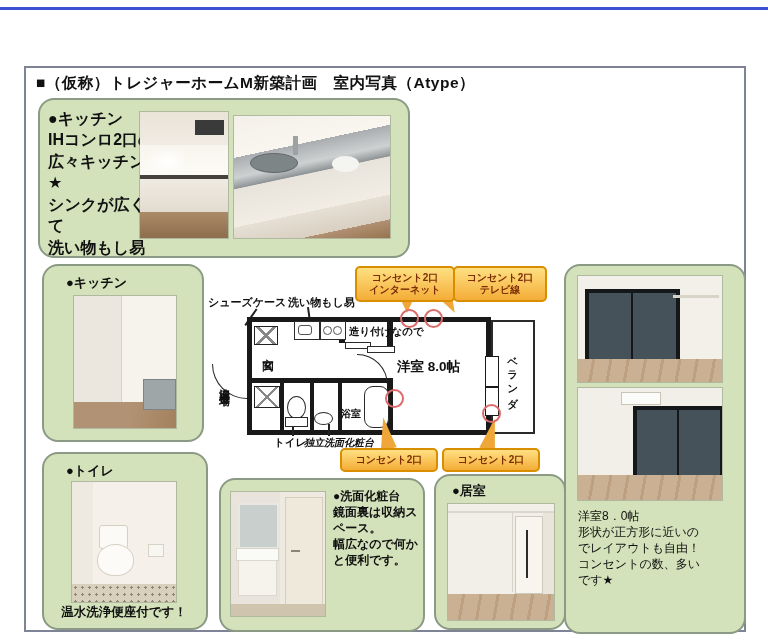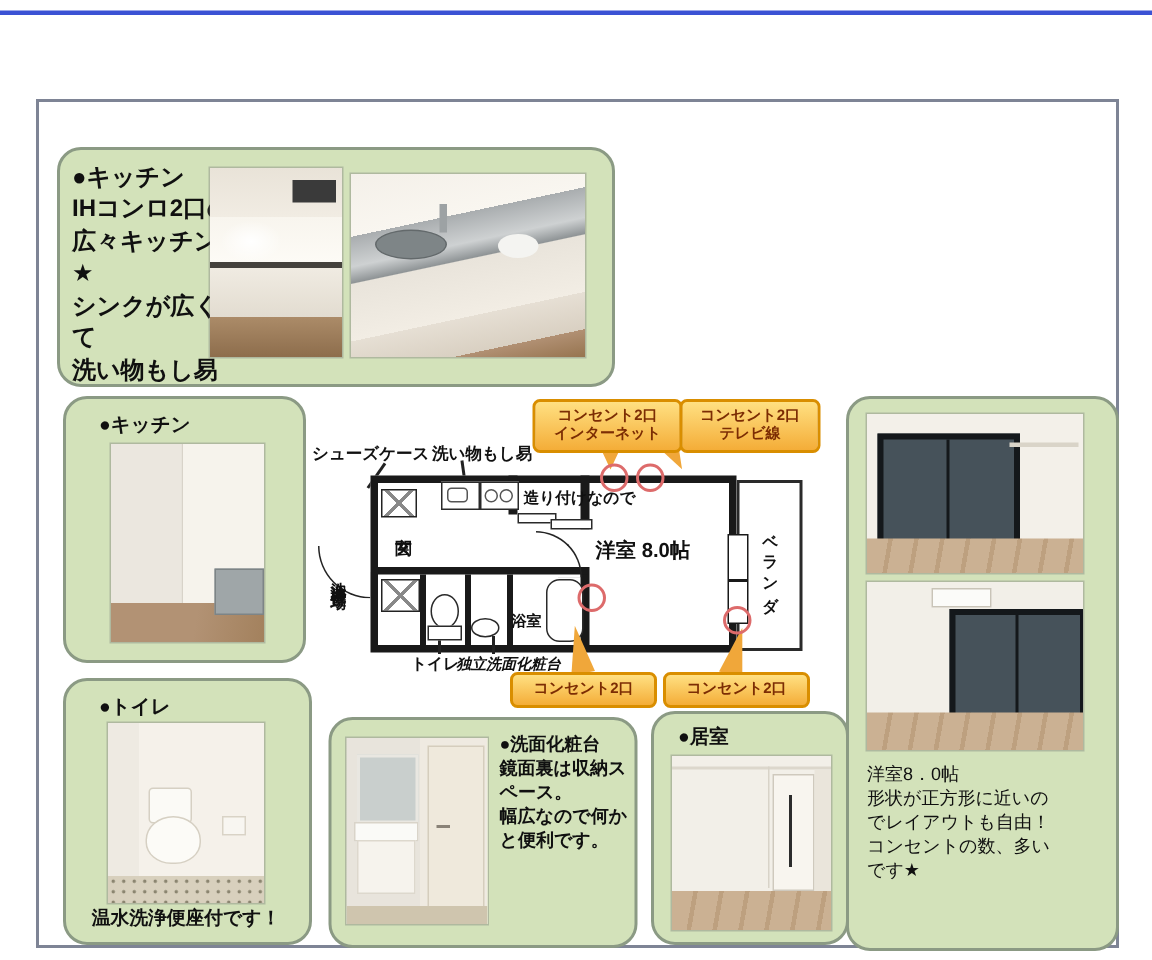--- a/index.html
+++ b/index.html
@@ -81,20 +81,21 @@
   .tail{position:absolute;width:0;height:0;z-index:4;}
   #watermark{left:170px;top:372px;width:366px;font-size:64px;font-weight:bold;color:rgba(125,125,125,.38);letter-spacing:2px;z-index:60;pointer-events:none;white-space:nowrap;}
 </style>
 </head>
 <body>
 
 <div class="abs" id="topline"></div>
 
 <div class="abs" id="frame">
 
+  <div class="abs" id="title">■（仮称）トレジャーホームM新築計画　室内写真（Atype）</div>
 
   <div class="panel" style="left:12px;top:30px;width:368px;height:156px;">
     <div class="gtext" style="left:8px;top:8px;width:110px;">●キッチン
 IHコンロ2口の
 広々キッチン★
 シンクが広くて
 洗い物もし易
 い！</div>
     <div class="ph ph-k1" style="left:100px;top:12px;width:88px;height:126px;">
       <div class="hood"></div>

